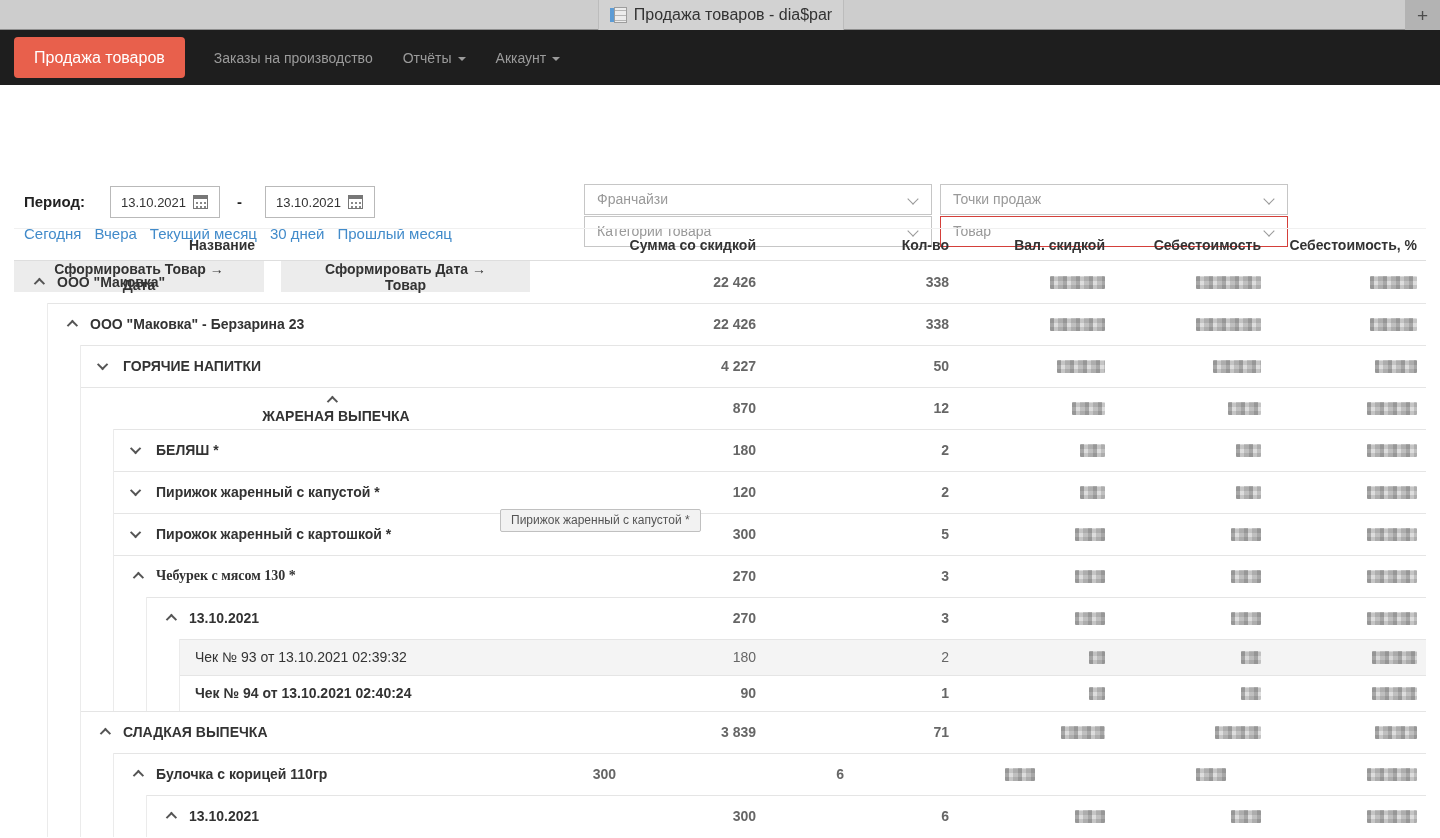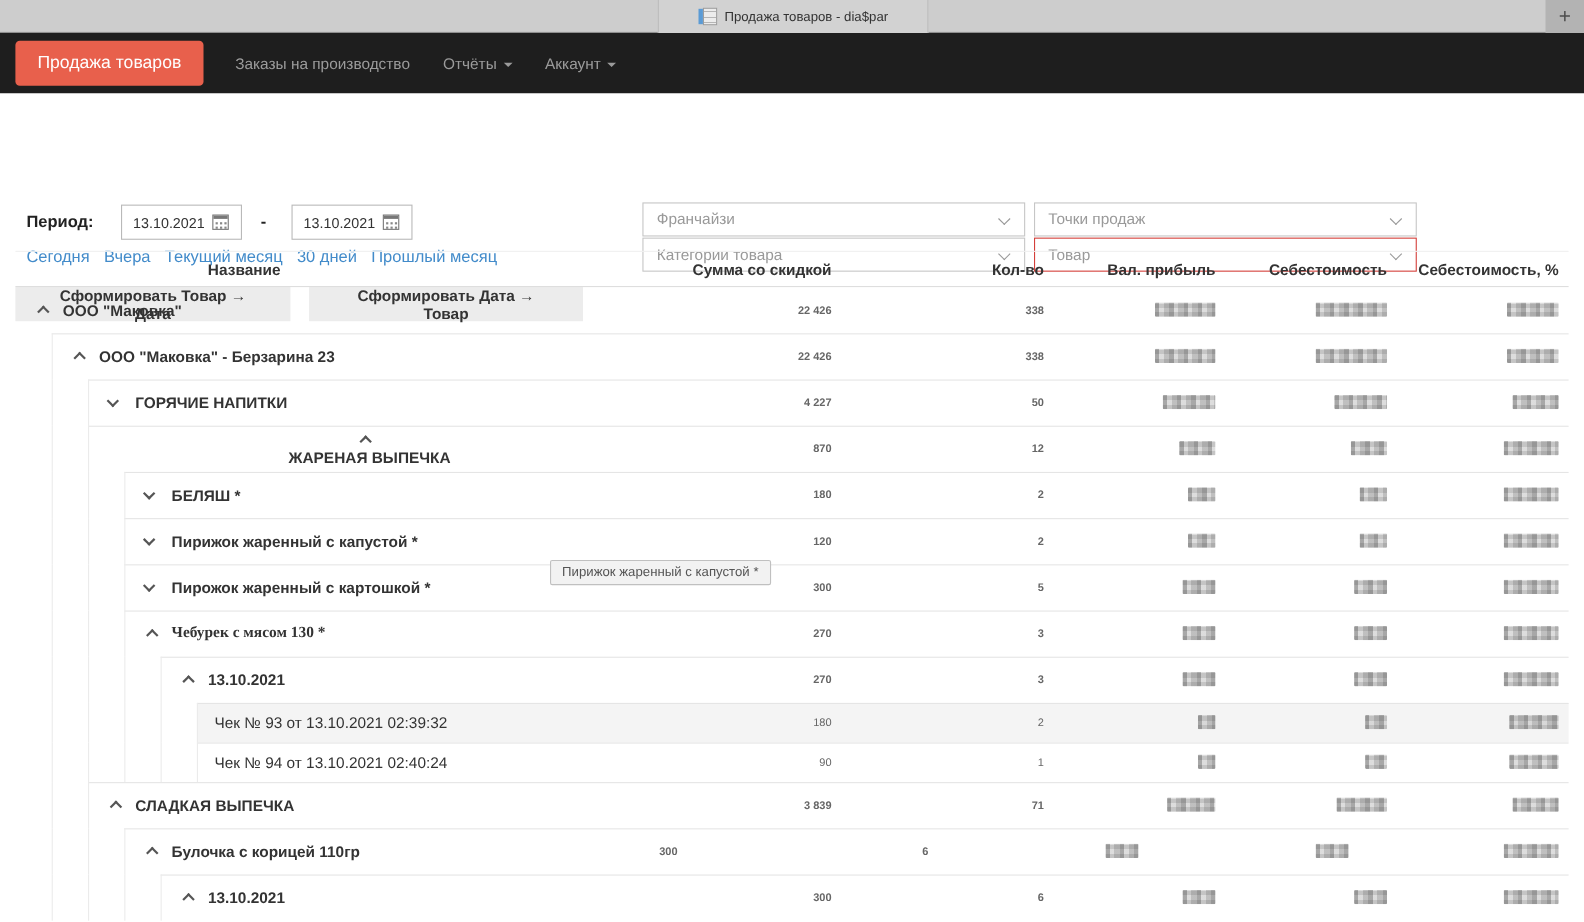--- a/index.html
+++ b/index.html
@@ -5,21 +5,21 @@
   * { margin:0; padding:0; box-sizing:border-box; }
   html,body { width:1440px; height:838px; overflow:hidden;
     font-family:"Liberation Sans","DejaVu Sans",sans-serif; background:#fff; }
 
   
   .tabbar { position:relative; width:1440px; height:30px; background:#cdcdcd;
     border-bottom:1px solid #8f8f8f; }
   .tab { position:absolute; left:598px; top:0; width:246px; height:30px;
     background:#d2d2d2; border-left:1px solid #bcbcbc; border-right:1px solid #bcbcbc;
     display:flex; align-items:center; justify-content:center; gap:7px; }
-  .tab-title { font-size:12px; color:#333; white-space:nowrap; }
+  .tab-title { font-size:16px; color:#333; white-space:nowrap; }
   .favicon { position:relative; width:13px; height:16px; background:#ececec;
     border:1px solid #9d9d9d; margin-left:4px;
     background-image:repeating-linear-gradient(#ececec 0 2px,#b5b5b5 2px 3px,#ececec 3px 5px); }
   .favicon::before { content:""; position:absolute; left:-5px; top:0; width:4px; height:14px;
     background:#5b9bd5; }
   .newtab { position:absolute; right:0; top:0; width:35px; height:30px; background:#b3b3b3;
     display:flex; align-items:center; justify-content:center; }
   .plus { font-size:19px; color:#4d4d4d; line-height:1; font-weight:400; }
 
   
@@ -66,21 +66,21 @@
   .cell-name { flex:1 1 auto; } .cell-sum { width:180px; text-align:right; }
   .cell-qty { width:193px; text-align:right; } .cell-b { width:156px; text-align:right; }
   .cell-b3 { width:165px; text-align:right; padding-right:9px; }
   .thead .cell-name { text-align:center; padding-right:146px; }
 
   .row { position:relative; display:flex; align-items:center; }
   .topline { position:absolute; top:0; right:0; height:1px; background:#e5e5e5; }
   .vline { position:absolute; top:0; bottom:0; width:1px; background:#ebebeb; }
   .shade { position:absolute; top:0; bottom:0; right:0; background:#f4f4f4; z-index:0; }
   .row .cell-name { position:relative; z-index:1; display:flex; align-items:center; font-size:14px; color:#333; }
-  .row .cell-sum,.row .cell-qty { position:relative; z-index:1; font-size:10px; color:#666; }
+  .row .cell-sum,.row .cell-qty { position:relative; z-index:1; font-size:14px; color:#666; }
   .row.bold .cell-name { font-weight:bold; }
   .row.bold .cell-sum,.row.bold .cell-qty { font-weight:bold; }
   .row .cell-b,.row .cell-b3 { position:relative; z-index:1; }
   .toggle { width:16px; height:16px; margin-right:11px; display:inline-flex;
     align-items:center; justify-content:center; cursor:pointer; flex:0 0 16px; }
   .chv { width:8px; height:8px; border-top:2px solid #555; border-right:2px solid #555; }
   .chv.up { transform:rotate(-45deg) translateY(2px); }
   .chv.down { transform:rotate(135deg) translateY(2px); }
   .blur-block { display:inline-block; height:13px; vertical-align:middle; border-radius:1px;
     background:
@@ -163,21 +163,21 @@
 
   <button class="gen-btn gen1">Сформировать Товар → Дата</button>
   <button class="gen-btn gen2">Сформировать Дата → Товар</button>
 </div>
 
 <div class="table">
   <div class="thead">
     <div class="cell-name">Название</div>
     <div class="cell-sum">Сумма со скидкой</div>
     <div class="cell-qty">Кол-во</div>
-    <div class="cell-b">Вал. прибыль</div>
+    <div class="cell-b">Вал. скидкой</div>
     <div class="cell-b">Себестоимость</div>
     <div class="cell-b3">Себестоимость, %</div>
   </div>
   <div id="tbody">
       <div class="row bold" style="height: 42px;">
         <div class="cell-name" style="padding-left: 16px;">
           <span class="toggle">
             <span class="chv up"></span>
           </span>
           <span>ООО "Маковка"</span>
@@ -331,21 +331,21 @@
         <div class="vline" style="left: 165px;"></div>
         <div class="cell-name" style="padding-left: 181px;">
           <span>Чек № 93 от 13.10.2021 02:39:32</span>
         </div>
         <div class="cell-sum">180</div>
         <div class="cell-qty">2</div>
         <div class="cell-b"><span class="blur-block" style="width: 16px;"></span></div>
         <div class="cell-b"><span class="blur-block" style="width: 20px;"></span></div>
         <div class="cell-b3"><span class="blur-block" style="width: 45px;"></span></div>
       </div>
-      <div class="row" style="height: 36px;">
+      <div class="row" style="height: 36px; font-weight: bold;">
         <div class="topline" style="left: 165px;"></div>
         <div class="vline" style="left: 33px;"></div>
         <div class="vline" style="left: 66px;"></div>
         <div class="vline" style="left: 99px;"></div>
         <div class="vline" style="left: 132px;"></div>
         <div class="vline" style="left: 165px;"></div>
         <div class="cell-name" style="padding-left: 181px;">
           <span>Чек № 94 от 13.10.2021 02:40:24</span>
         </div>
         <div class="cell-sum">90</div>

